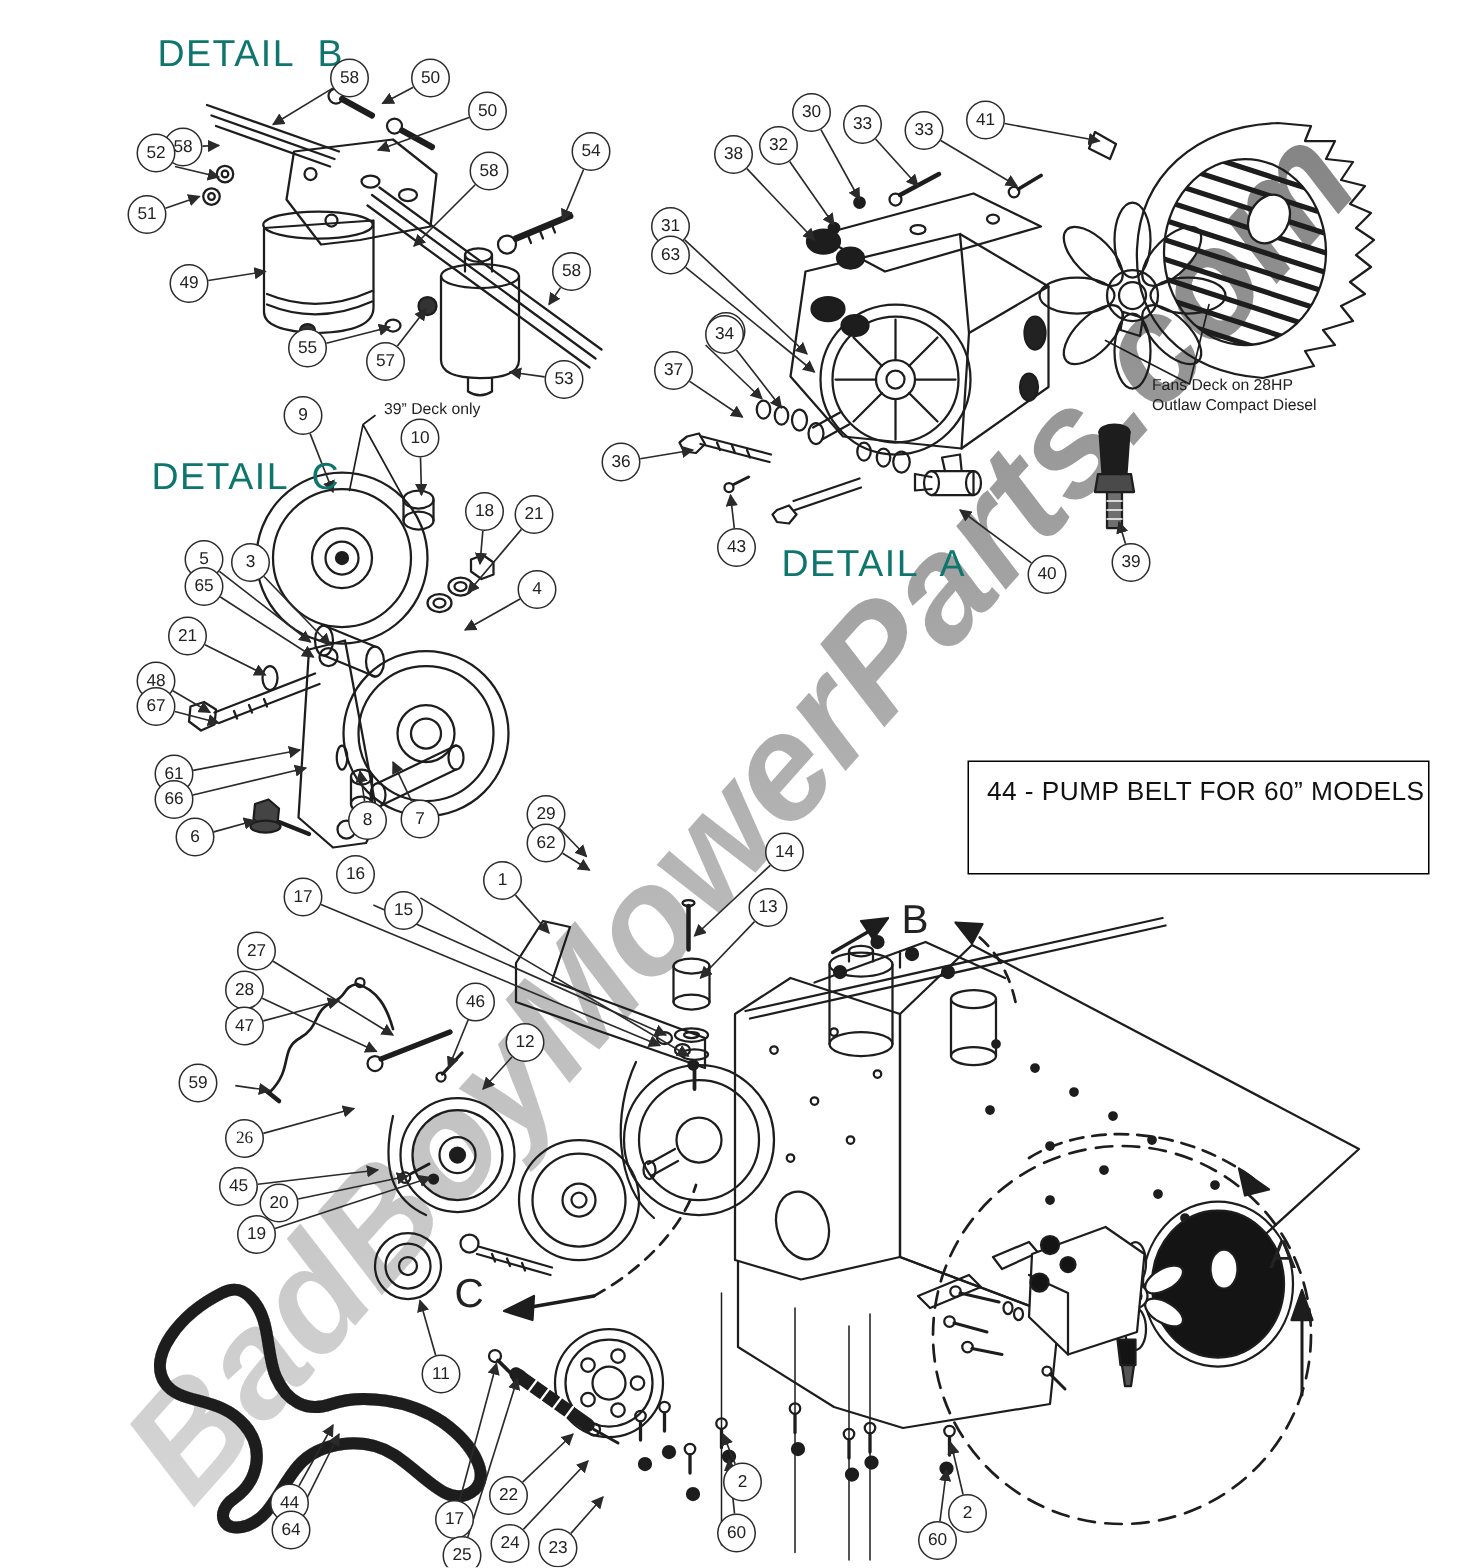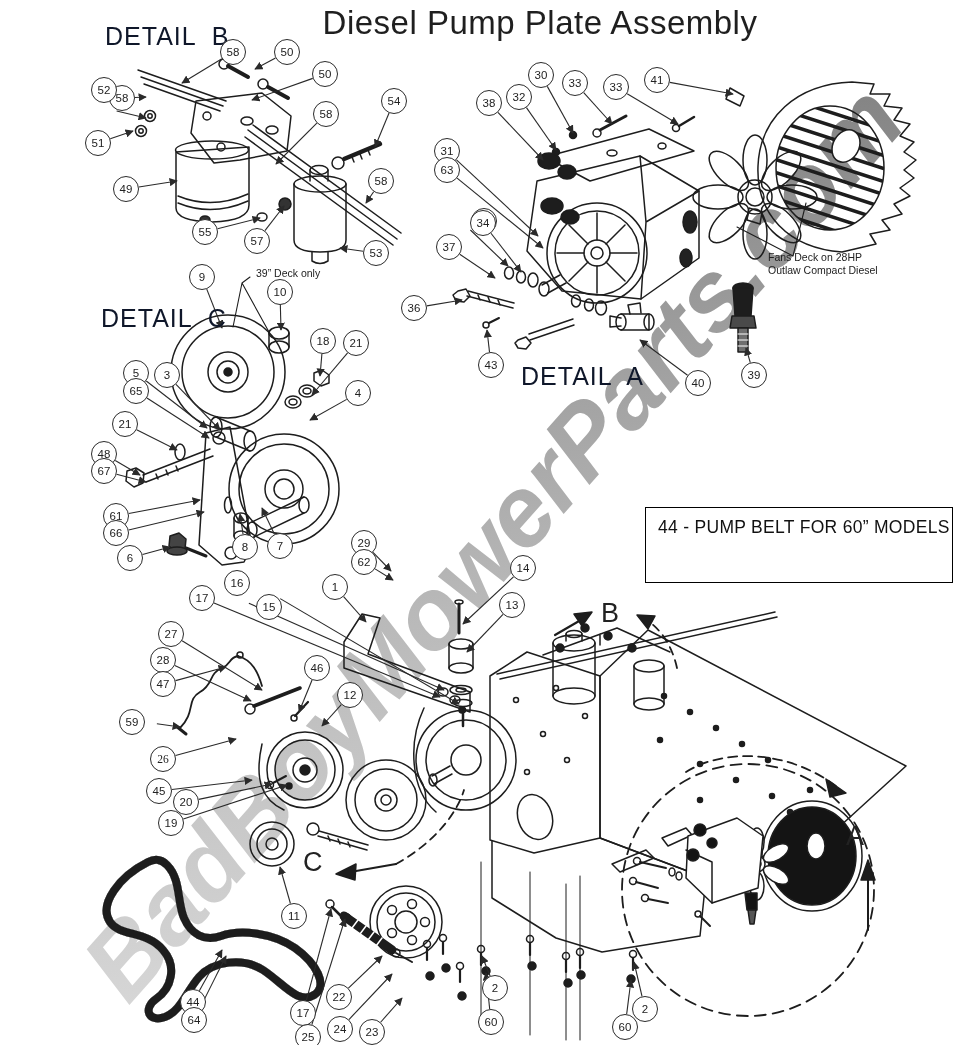--- a/index.html
+++ b/index.html
@@ -3,21 +3,21 @@
 <meta charset="utf-8">
 <style>
   html,body{margin:0;padding:0;background:#ffffff;}
   .stage{position:relative;width:980px;height:1045px;background:#fff;overflow:hidden;
          font-family:"Liberation Sans",sans-serif;color:#1d1d1d;}
   svg.layer{position:absolute;left:0;top:0;}
   #art{z-index:1;}
   #leaders{z-index:4;}
   .title{position:absolute;left:100px;top:4px;width:880px;text-align:center;
          font-size:33px;color:#1f1f1f;letter-spacing:.5px;z-index:6;}
-  .detail-label{position:absolute;font-size:25px;color:#0f172a;letter-spacing:1px;z-index:6;white-space:pre;}
+  .detail-label{position:absolute;font-size:25px;color:#0f766e;letter-spacing:1px;z-index:6;white-space:pre;}
   #lblB{left:105px;top:22px;}
   #lblC{left:101px;top:304px;}
   #lblA{left:521px;top:362px;}
   .view-letter{position:absolute;font-size:27px;color:#222;z-index:6;}
   #vB{left:601px;top:598px;}
   #vC{left:303px;top:847px;}
   #vA{left:846px;top:821px;}
   .note{position:absolute;font-size:10.5px;color:#222;z-index:6;line-height:1.25;}
   #noteDeck{left:256px;top:267px;}
   #noteFans{left:768px;top:251px;}
@@ -465,21 +465,20 @@
       <line x1="311.8895443882658" y1="1024.5955070860712" x2="345" y2="919" stroke="#2a2a2a" stroke-width="1.1" marker-end="url(#ah)"></line>
       <line x1="348.4085880845663" y1="988.0290206635531" x2="382" y2="956" stroke="#2a2a2a" stroke-width="1.1" marker-end="url(#ah)"></line>
       <line x1="348.9311479712567" y1="1019.5535934919401" x2="392" y2="974" stroke="#2a2a2a" stroke-width="1.1" marker-end="url(#ah)"></line>
       <line x1="380.60108128212903" y1="1022.2521078802538" x2="402" y2="998" stroke="#2a2a2a" stroke-width="1.1" marker-end="url(#ah)"></line>
       <line x1="490.1070983895728" y1="975.95593449741" x2="482" y2="956" stroke="#2a2a2a" stroke-width="1.1" marker-end="url(#ah)"></line>
       <line x1="489.68032205582585" y1="1009.0671561470936" x2="486" y2="973" stroke="#2a2a2a" stroke-width="1.1" marker-end="url(#ah)"></line>
       <line x1="642.0375019240875" y1="996.3420536756465" x2="634" y2="962" stroke="#2a2a2a" stroke-width="1.1" marker-end="url(#ah)"></line>
       <line x1="626.6462145278532" y1="1014.10465286515" x2="631" y2="980" stroke="#2a2a2a" stroke-width="1.1" marker-end="url(#ah)"></line>
     </svg>
 
-  <div class="title">Diesel Pump Plate Assembly</div>
 
   <div class="detail-label" id="lblB">DETAIL  B</div>
   <div class="detail-label" id="lblC">DETAIL  C</div>
   <div class="detail-label" id="lblA">DETAIL  A</div>
 
   <div class="view-letter" id="vB">B</div>
   <div class="view-letter" id="vC">C</div>
   <div class="view-letter" id="vA">A</div>
 
   <div class="note" id="noteDeck">39” Deck only</div>
@@ -488,21 +487,21 @@
     <div>Outlaw Compact Diesel</div>
   </div>
 
   <div class="legend">
     <div>44 - PUMP BELT FOR 60” MODELS</div>
   </div>
 <div class="balloon" style="left: 220px; top: 39px;">58</div>
     <div class="balloon" style="left: 274px; top: 39px;">50</div>
     <div class="balloon" style="left: 312px; top: 61px;">50</div>
     <div class="balloon" style="left: 109px; top: 85px;">58</div>
-    <div class="balloon" style="left: 91px; top: 77px;">52</div>
+    <div class="balloon" style="left: 91px; top: 89px;">52</div>
     <div class="balloon" style="left: 85px; top: 130px;">51</div>
     <div class="balloon" style="left: 113px; top: 176px;">49</div>
     <div class="balloon" style="left: 192px; top: 219px;">55</div>
     <div class="balloon" style="left: 244px; top: 228px;">57</div>
     <div class="balloon" style="left: 363px; top: 240px;">53</div>
     <div class="balloon" style="left: 313px; top: 101px;">58</div>
     <div class="balloon" style="left: 381px; top: 88px;">54</div>
     <div class="balloon" style="left: 368px; top: 168px;">58</div>
     <div class="balloon" style="left: 476px; top: 90px;">38</div>
     <div class="balloon" style="left: 506px; top: 84px;">32</div>

